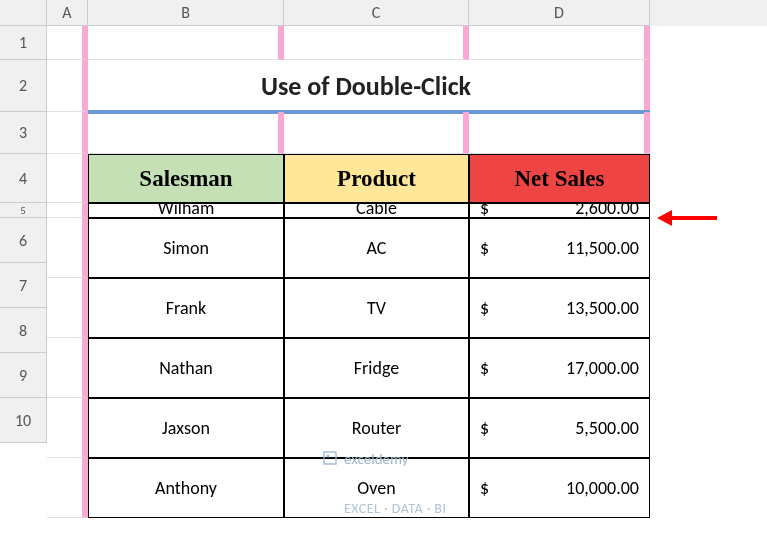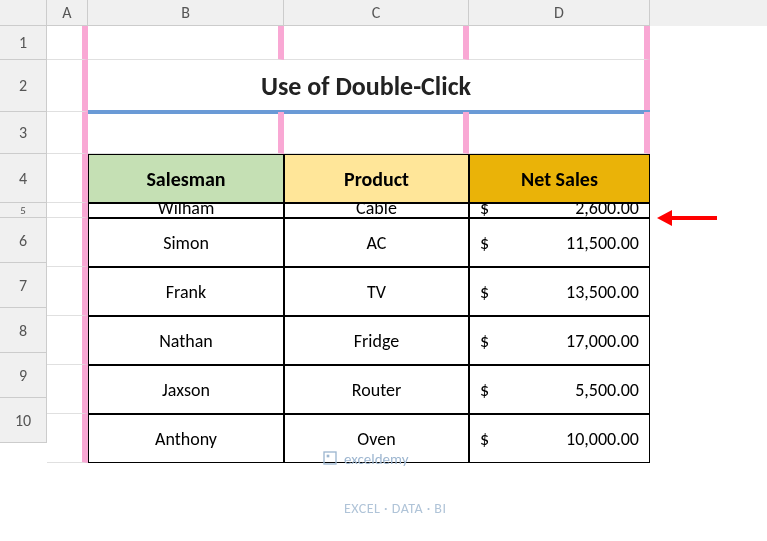--- a/index.html
+++ b/index.html
@@ -82,28 +82,29 @@
       position: absolute;
       bottom: -2px;
       left: 41px;
       width: 562px;
       height: 4px;
       background: #6a9ad6;
     }
     .header-row { height: 49px; }
     .table-header {
       font-weight: bold;
-      font-size: 20px;
+      font-size: 23px;
       justify-content: center;
       border: 1.5px solid #000;
+      font-family: Liberation Serif, serif;
     }
     .hdr-salesman { background: #c5e0b4; }
     .hdr-product { background: #ffe699; }
-    .hdr-netsales { background: #eab308; }
-    .data-row { height: 49px; }
+    .hdr-netsales { background: #ef4444; }
+    .data-row { height: 60px; }
     .collapsed-row { height: 15px; }
     .data-cell {
       border: 1.5px solid #000;
       font-size: 18px;
       justify-content: center;
     }
     .currency-cell {
       border: 1.5px solid #000;
       font-size: 18px;
       padding: 0 10px;

